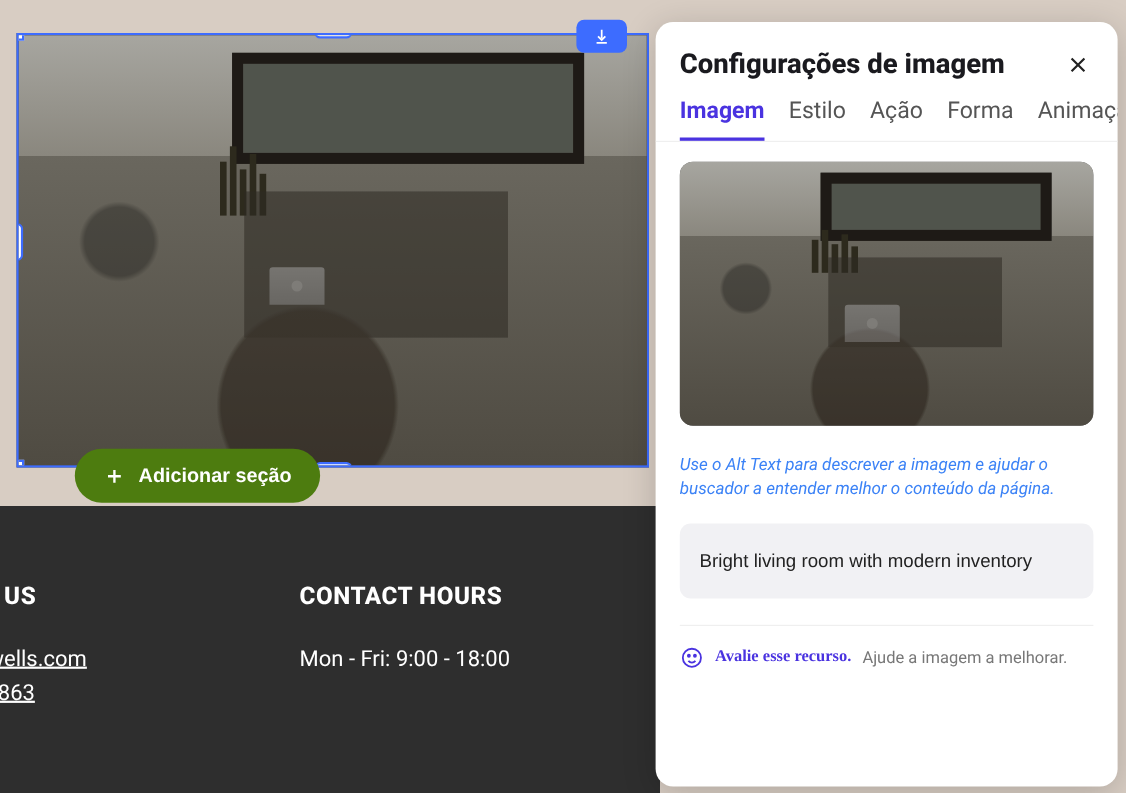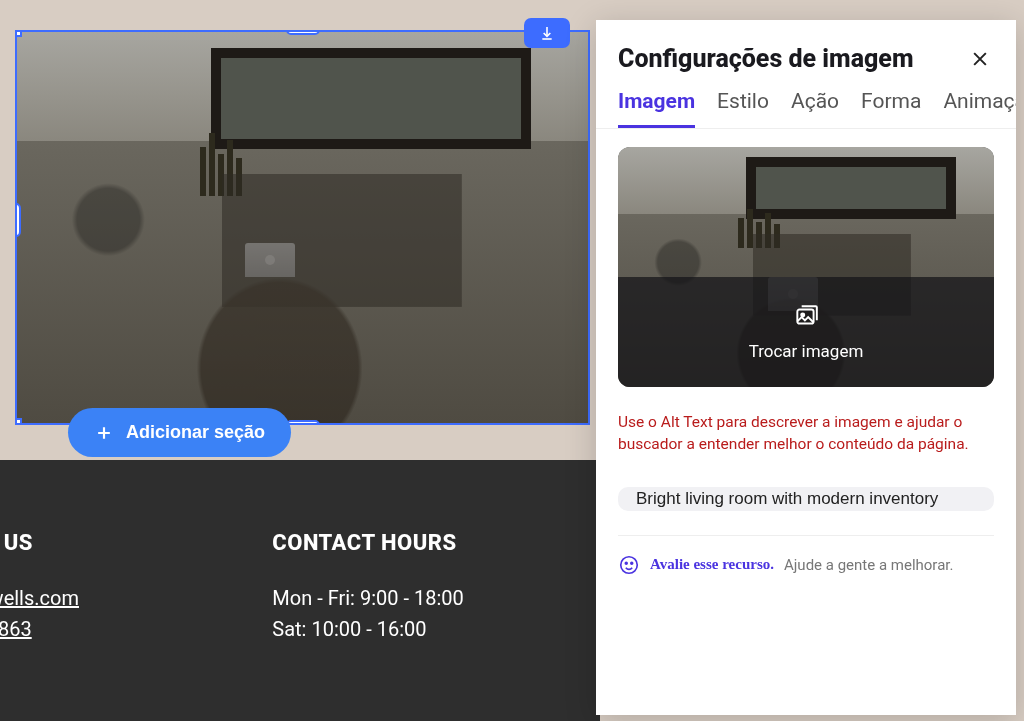--- a/index.html
+++ b/index.html
@@ -89,21 +89,21 @@
     width:46px; height:30px;
     background:#3d6cff;
     border-radius:7px;
     color:#fff;
     display:flex; align-items:center; justify-content:center;
   }
 
   .add-section-btn {
     position:absolute;
     left:68px; top:408px;
-    background:#3b82f6;
+    background:#4d7c0f;
     color:#fff;
     border:none;
     padding:14px 26px;
     border-radius:999px;
     font-size:18px;
     font-weight:600;
     display:flex; align-items:center; gap:12px;
     z-index:5;
   }
 
@@ -129,21 +129,21 @@
   }
   .footer a { color:#fff; text-decoration:underline; }
   .footer p { line-height:1.55; white-space:nowrap; }
 
   
   .panel {
     position:absolute;
     right:8px; top:20px;
     width:420px; height:695px;
     background:#fff;
-    border-radius:0;
+    border-radius:16px;
     box-shadow:0 6px 30px rgba(0,0,0,.18);
     overflow:hidden;
     display:flex; flex-direction:column;
   }
   .panel-head {
     display:flex; align-items:center; justify-content:space-between;
     padding:24px 22px 10px 22px;
   }
   .panel-title {
     font-size:25px;
@@ -196,27 +196,27 @@
     border-bottom:1px solid #e6e6ea;
     cursor:pointer;
   }
   .sparkle {
     width:22px; height:22px;
     display:inline-flex; align-items:center; justify-content:center;
   }
 
   .alt-section { padding:24px 0 0 0; }
   .alt-title { font-size:19px; font-weight:800; color:#1a1a1f; margin-bottom:6px; }
-  .alt-desc { font-size:15.5px; color:#b91c1c; line-height:1.45; margin-bottom:31px; }
+  .alt-desc { font-size:15.5px; color:#3b82f6; line-height:1.45; margin-bottom:20px;font-style:italic; }
   .alt-input {
     width:100%;
     background:#f1f1f4;
     border:none;
     border-radius:10px;
-    padding:2px 18px;
+    padding:24px 18px;
     font-size:17px;
     color:#222;
   }
 
   .feedback-row {
     display:flex; align-items:center; gap:10px;
     padding:18px 0 0 0;
     font-size:15px;
     border-top:1px solid #eee;
     margin-top:24px;
@@ -268,21 +268,20 @@
   <div class="footer">
     <div class="footer-cols">
       <div class="footer-col a">
         <div class="footer-heading">CONTACT US</div>
         <p><a href="#">example@wells.com</a></p>
         <p><a href="#">(214) 965-8863</a></p>
       </div>
       <div class="footer-col b">
         <div class="footer-heading">CONTACT HOURS</div>
         <p>Mon - Fri: 9:00 - 18:00</p>
-        <p>Sat: 10:00 - 16:00</p>
       </div>
     </div>
   </div>
 </div>
 
 <div class="panel">
   <div class="panel-head">
     <div class="panel-title">Configurações de imagem</div>
     <div class="close-x">
       <svg width="20" height="20" viewBox="0 0 24 24" stroke="#222" stroke-width="2.4" fill="none">
@@ -305,45 +304,36 @@
       <div class="room-scene">
         <div class="wallframe"></div>
         <div class="bottles">
           <span></span>
             <span></span>
             <span></span>
             <span></span>
             <span></span>
         </div>
         <div class="laptop"></div>
-      </div>
-      <div class="thumb-overlay">
-        <svg width="26" height="26" viewBox="0 0 24 24" fill="none" stroke="#fff" stroke-width="1.8">
-          <rect x="4" y="6" width="15" height="13" rx="2"></rect>
-          <path d="M8 3h13a1 1 0 0 1 1 1v12"></path>
-          <circle cx="9" cy="11" r="1.4" fill="#fff"></circle>
-          <path d="M4 17l4-4 3 3 3-3 5 5"></path>
-        </svg>
-        <span>Trocar imagem</span>
       </div>
     </div>
 
 
     <div class="alt-section">
       <div class="alt-desc">Use o Alt Text para descrever a imagem e ajudar o buscador a entender melhor o conteúdo da página.</div>
       <input class="alt-input" type="text" value="Bright living room with modern inventory" style="">
     </div>
 
     <div class="feedback-row">
       <span>
         <svg width="22" height="22" viewBox="0 0 24 24" fill="none" stroke="#4a33e0" stroke-width="1.8">
           <circle cx="12" cy="12" r="9"></circle>
           <circle cx="9" cy="10" r="1" fill="#4a33e0"></circle>
           <circle cx="15" cy="10" r="1" fill="#4a33e0"></circle>
           <path d="M8.5 15c1 1.2 2.2 1.8 3.5 1.8s2.5-.6 3.5-1.8"></path>
         </svg>
       </span>
       <span class="link">Avalie esse recurso.</span>
-      <span class="muted">Ajude a gente a melhorar.</span>
+      <span class="muted">Ajude a imagem a melhorar.</span>
     </div>
 
   </div>
 </div>
 
 </body></html>

